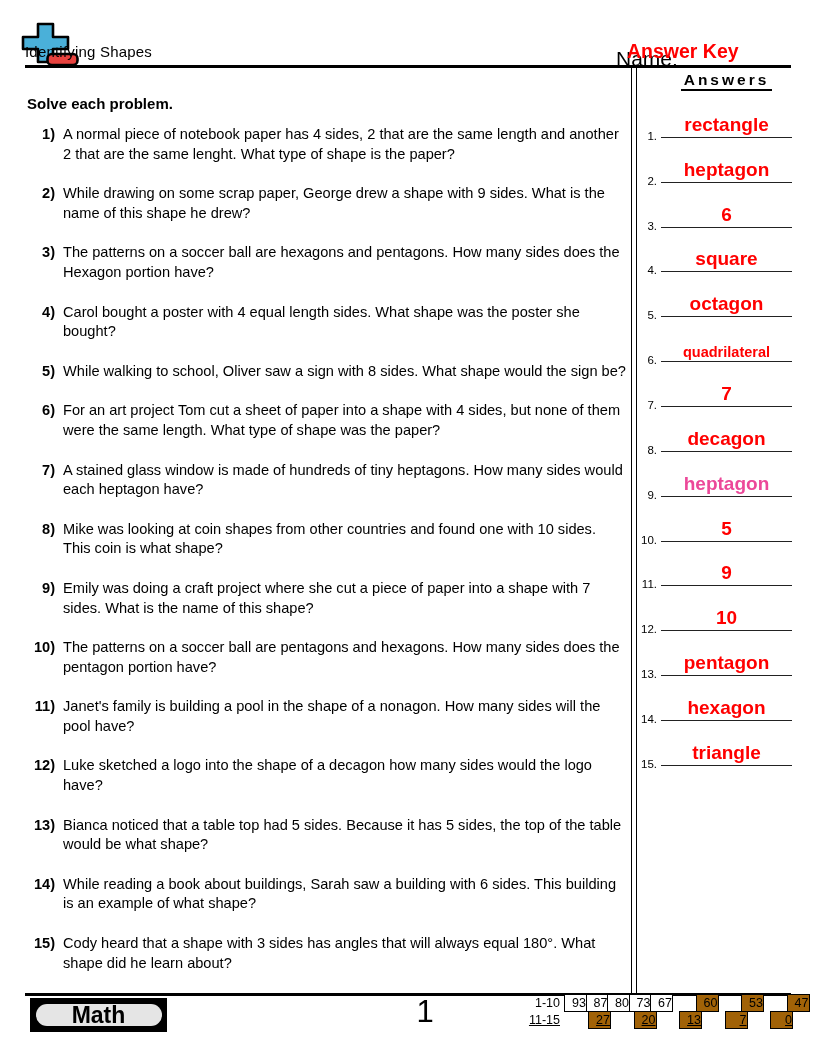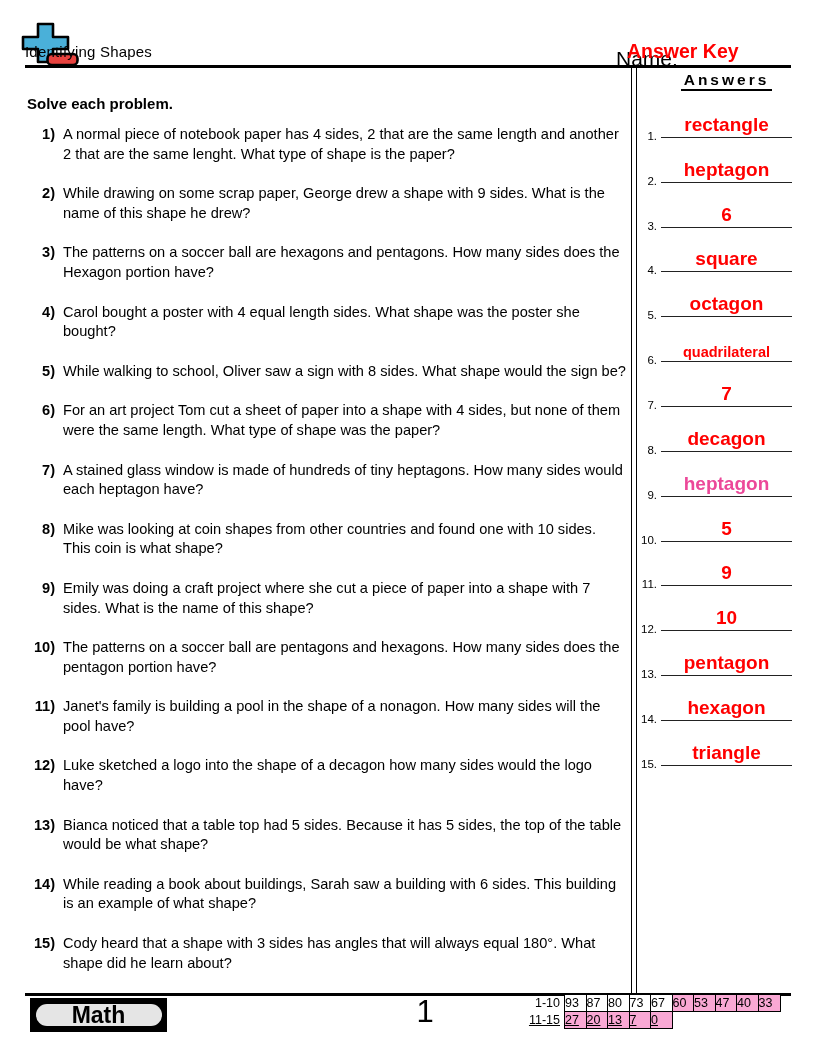--- a/index.html
+++ b/index.html
@@ -40,22 +40,22 @@
   .math-pill { width:126px; height:22px; background:#e5e5e5; border-radius:13px;
     display:flex; align-items:center; justify-content:center; font-weight:bold; font-size:23px; }
   .site-url { position:absolute; left:173px; top:1067px; font-size:14.5px; }
   .page-number { position:absolute; left:398px; top:994px; width:54px; text-align:center;
     font-size:31px; }
   .score-table { position:absolute; left:492px; top:993.5px; font-size:12.5px; }
   .score-row { display:flex; }
   .score-row + .score-row { margin-top:-1.5px;text-decoration:underline; }
   .score-label { width:68px; text-align:right; padding-right:4px; line-height:19px; }
   .score-cell { width:21px; height:16px; border:1.5px solid #000; margin-right:-1.5px;
-    text-align:left; line-height:16px; background:#fff; }
-  .score-cell.hl { background:#f9a8d4; }
+    text-align:right; line-height:16px; background:#fff; }
+  .score-cell.hl { background:#a16207;margin-left:24px; }
 </style>
 </head>
 <body>
 
 <div class="page">
 
   <svg class="logo" viewBox="0 0 70 46" width="70" height="46">
     <path d="M23 2 H38 V15 H53 V27 H38 V40 H23 V27 H8 V15 H23 Z" fill="#4ab0d9" stroke="#000" stroke-width="2.6" stroke-linejoin="round"></path>
     <rect x="32.5" y="32" width="30" height="11" rx="4.5" fill="#e8433f" stroke="#000" stroke-width="2.6"></rect>
   </svg>

